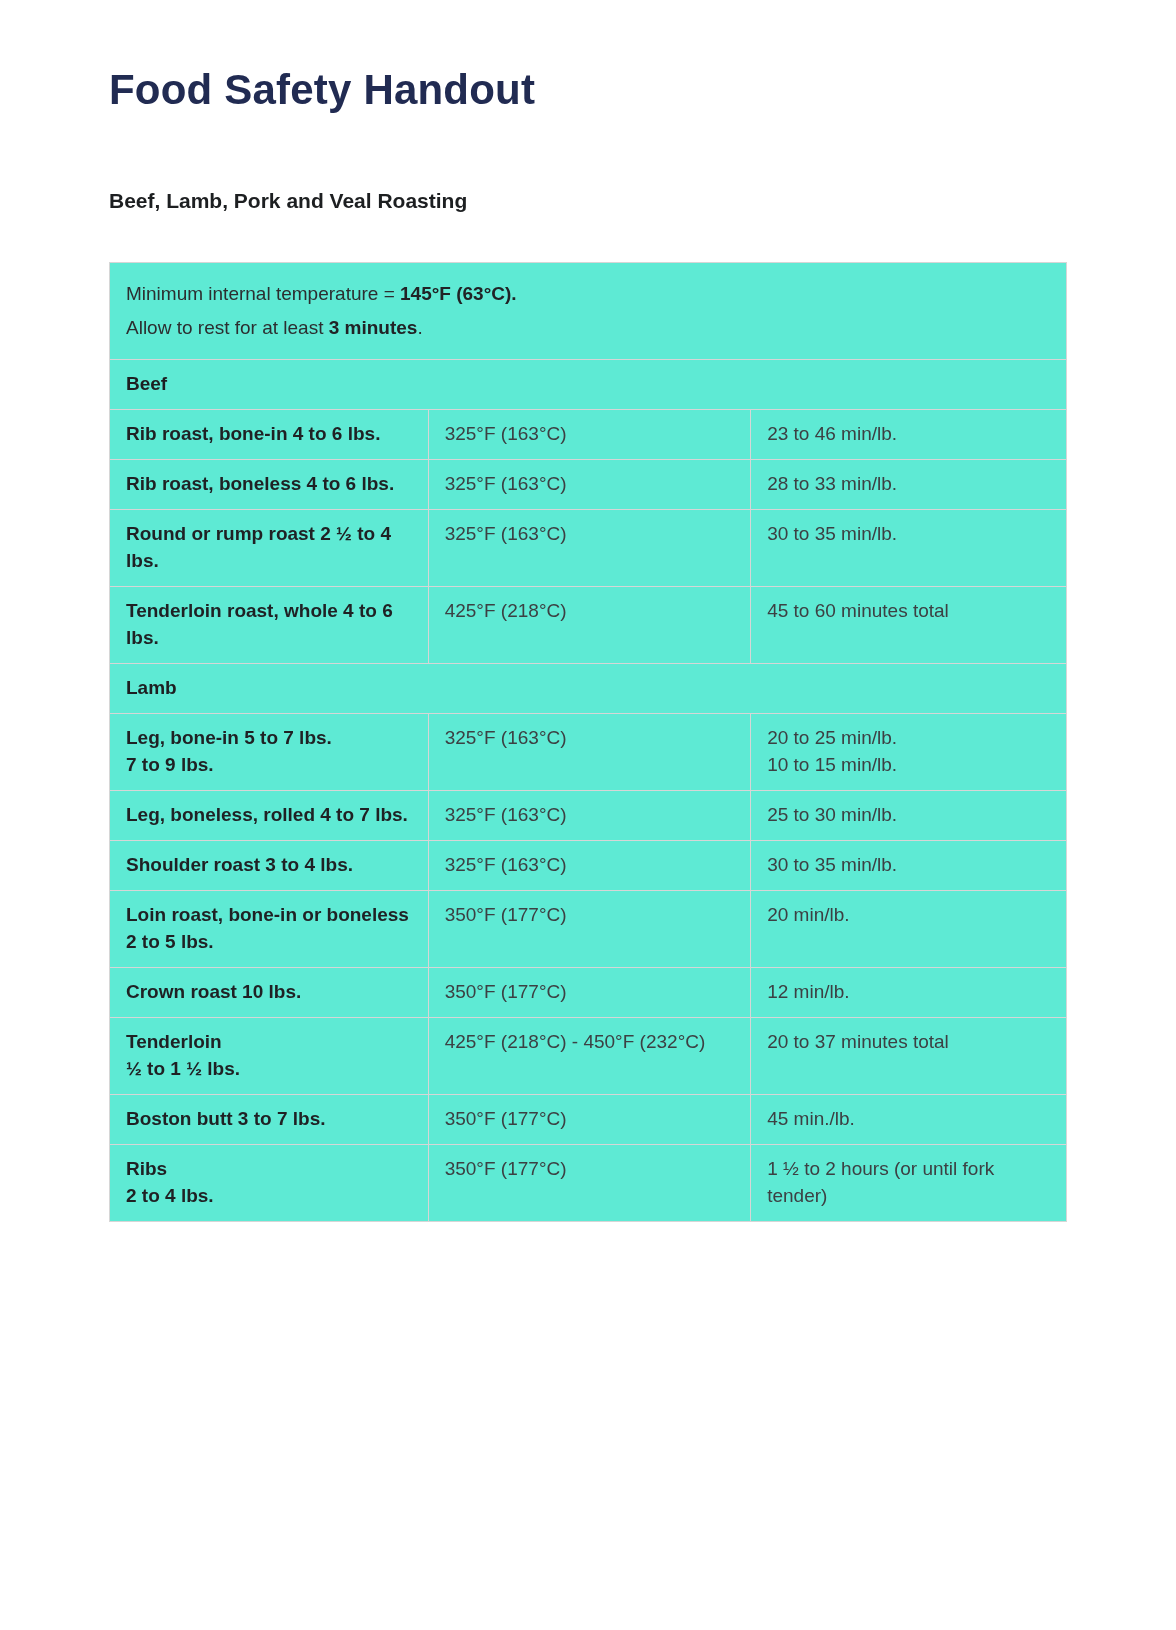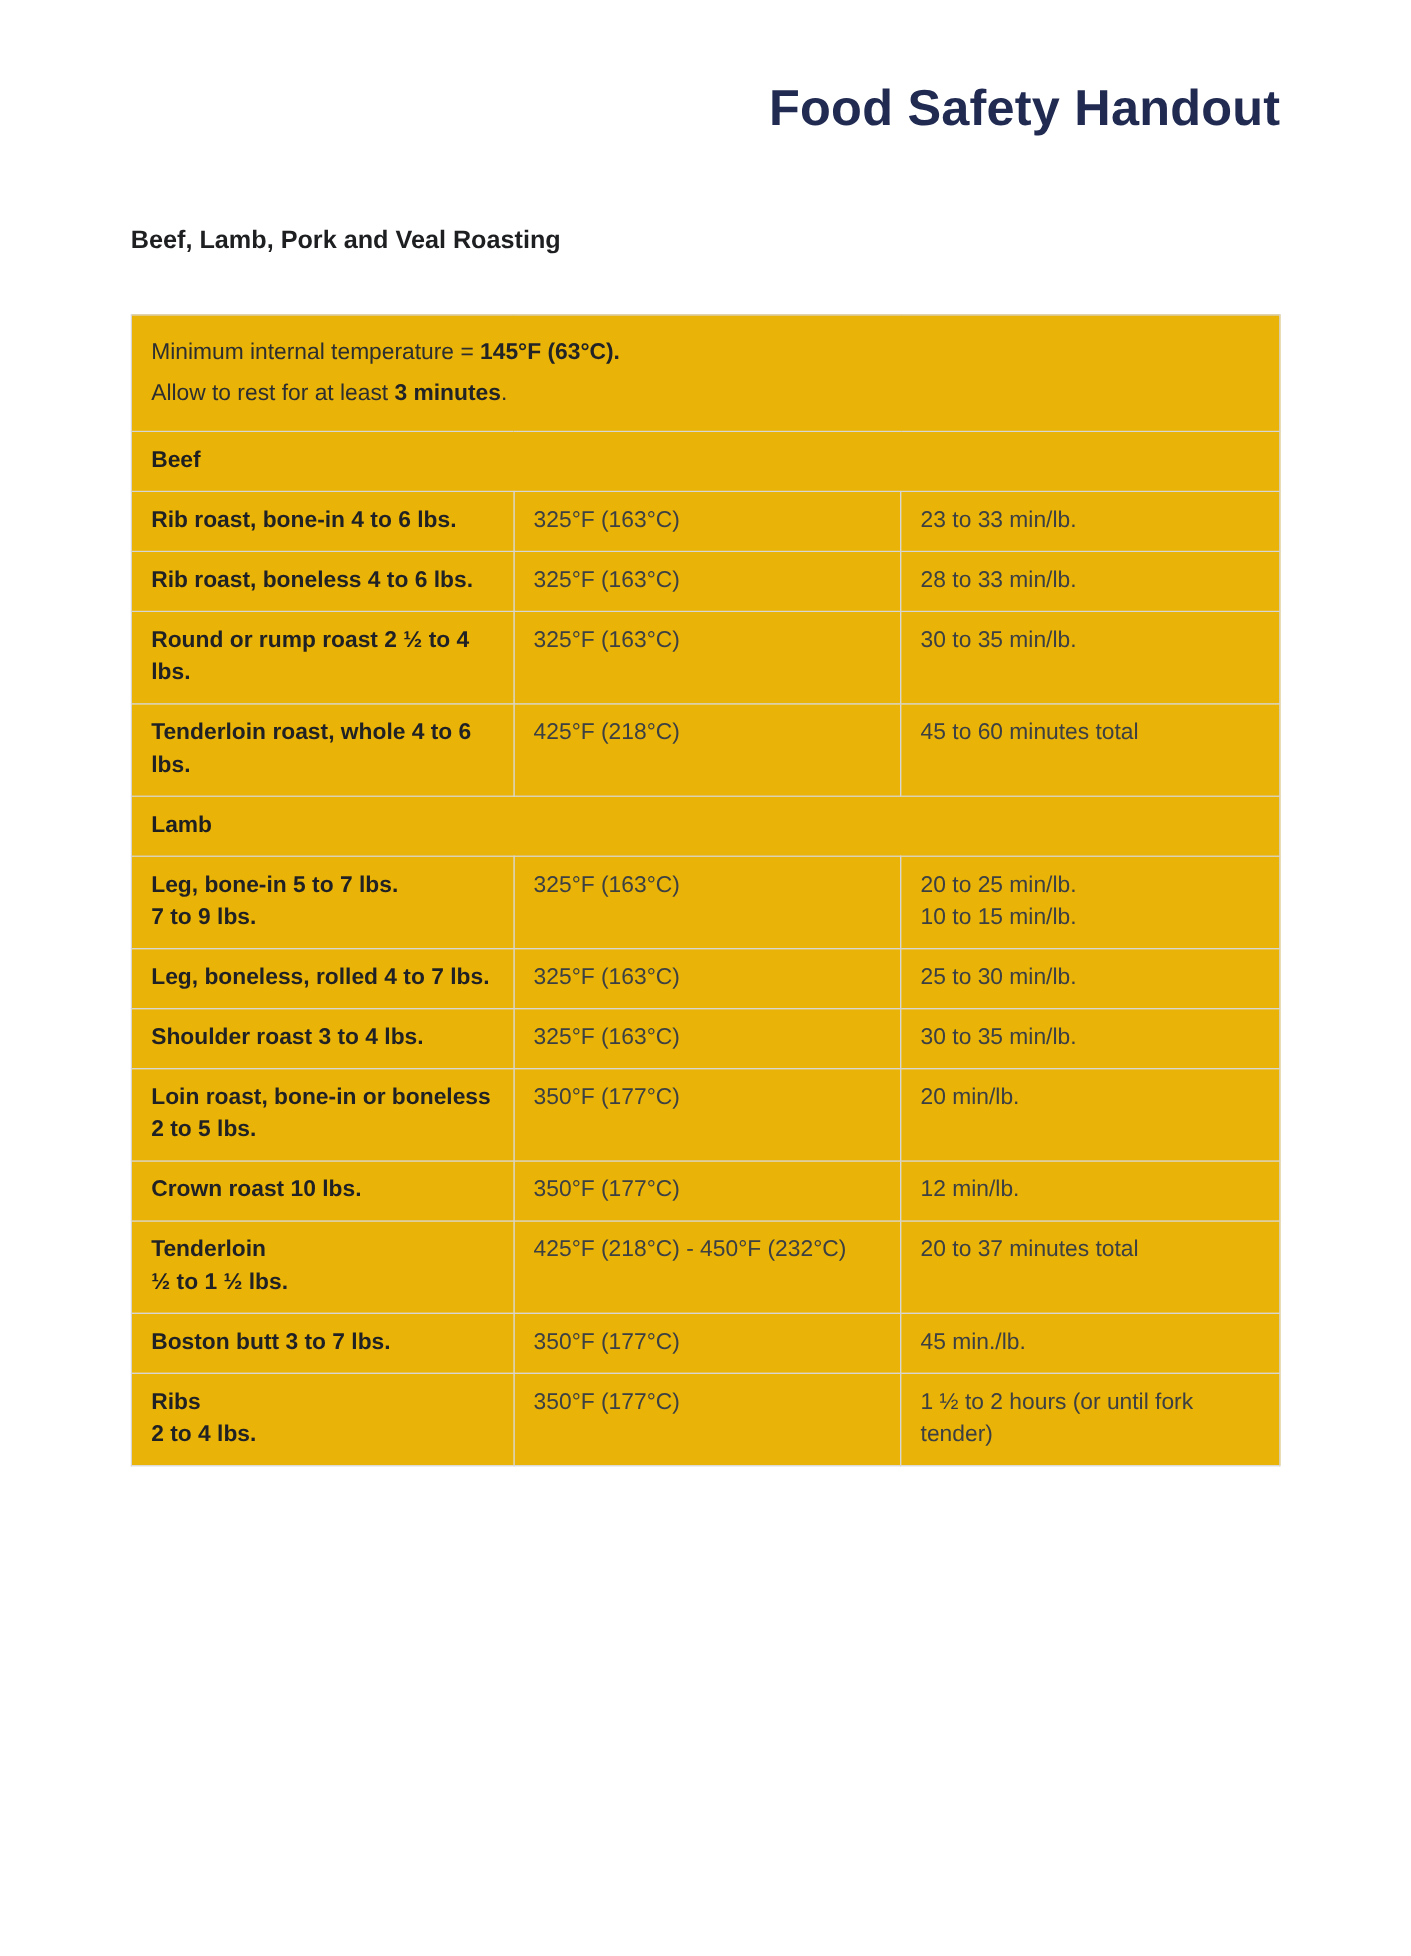--- a/index.html
+++ b/index.html
@@ -15,21 +15,21 @@
     margin: 0 auto;
     background: #ffffff;
     overflow: hidden;
   }
   .content {
     width: 958px;
     margin: 0 auto;
   }
   h1.doc-title {
     margin: 66px 0 0 0;
-    text-align: right;
+    text-align: left;
     font-size: 42px;
     line-height: 1.15;
     font-weight: 700;
     color: #212b52;
     letter-spacing: 0.2px;
   }
   h2.section-heading {
     margin: 74px 0 0 0;
     font-size: 21px;
     line-height: 1.25;
@@ -42,21 +42,21 @@
     border-collapse: collapse;
     font-size: 19px;
     table-layout: fixed;
   }
   .roasting-table td, .roasting-table th {
     border: 1px solid #d6d6d6;
     padding: 11px 16px;
     text-align: left;
     vertical-align: top;
     line-height: 1.42;
-    background: #eab308;
+    background: #5eead4;
   }
   .intro-cell { padding: 10px 16px; color: #2c2e30; }
   .intro-cell p { margin: 7px 0; }
   .intro-cell strong { color: #212326; }
   .roasting-table th {
     font-weight: 700;
     color: #1d1f21;
   }
   .group-cell {
     font-weight: 700;
@@ -97,21 +97,21 @@
             <p><span>Allow to rest for at least </span><strong>3 minutes</strong><span>.</span></p>
           </td>
         </tr>
 
       <tr>
             <td colspan="3" class="group-cell">Beef</td>
           </tr>
           <tr>
             <td class="type-cell">Rib roast, bone-in 4 to 6 lbs.</td>
             <td class="oven-cell">325°F (163°C)</td>
-            <td class="timing-cell">23 to 33 min/lb.</td>
+            <td class="timing-cell">23 to 46 min/lb.</td>
           </tr>
           <tr>
             <td class="type-cell">Rib roast, boneless 4 to 6 lbs.</td>
             <td class="oven-cell">325°F (163°C)</td>
             <td class="timing-cell">28 to 33 min/lb.</td>
           </tr>
           <tr>
             <td class="type-cell">Round or rump roast 2 ½ to 4 lbs.</td>
             <td class="oven-cell">325°F (163°C)</td>
             <td class="timing-cell">30 to 35 min/lb.</td>

